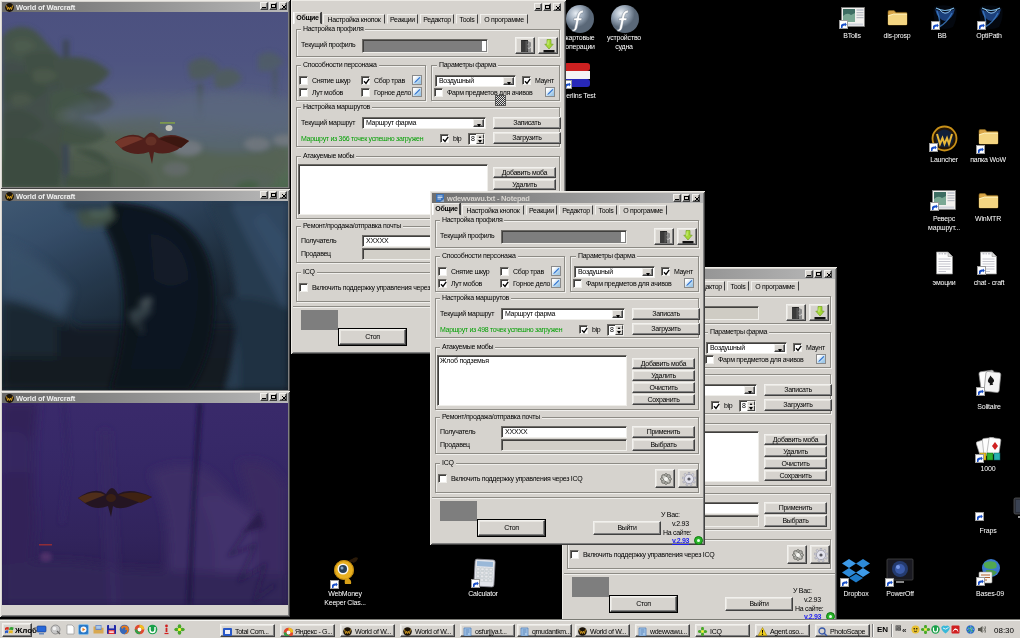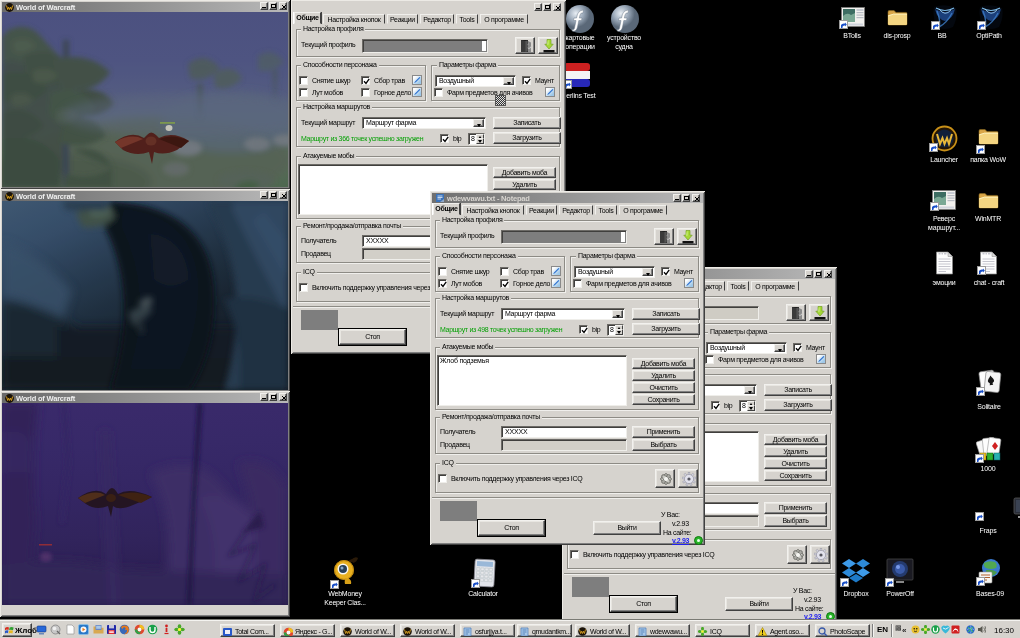--- a/index.html
+++ b/index.html
@@ -1231,13 +1231,13 @@
     </svg>
     <svg class="a" width="9" height="9" style="left:966px;top:4px" viewBox="0 0 9 9">
       <circle cx="4.5" cy="4.5" r="4.2" fill="#2868c8"></circle>
       <path d="M1 4.5 Q4.5 2 8 4.5 M4.5 0.5 Q6.5 4.5 4.5 8.5" stroke="#88b8e8" stroke-width="0.8" fill="none"></path>
       <path d="M2 2 L7 7 M7 2 L2 7" stroke="#48d048" stroke-width="0.8"></path>
     </svg>
     <svg class="a" width="9" height="9" style="left:977px;top:4px" viewBox="0 0 9 9">
       <path d="M1 3 L3 3 L5.5 1 L5.5 8 L3 6 L1 6 Z" fill="#585850"></path>
       <path d="M6.8 2.5 Q8.2 4.5 6.8 6.5 M8 1.2 Q10 4.5 8 7.8" stroke="#585850" stroke-width="0.8" fill="none"></path>
     </svg>
-    <div class="a" style="left:994px;top:4.5px;font-size:8px;color:#000">16:30</div>
+    <div class="a" style="left:994px;top:4.5px;font-size:8px;color:#000">08:30</div>
   </div>
 </body></html>

